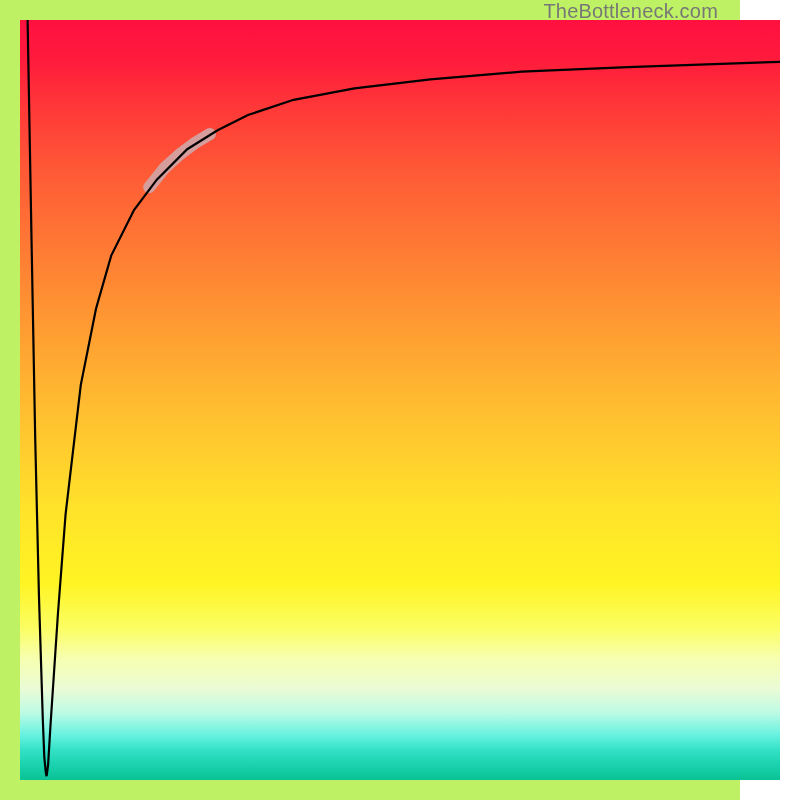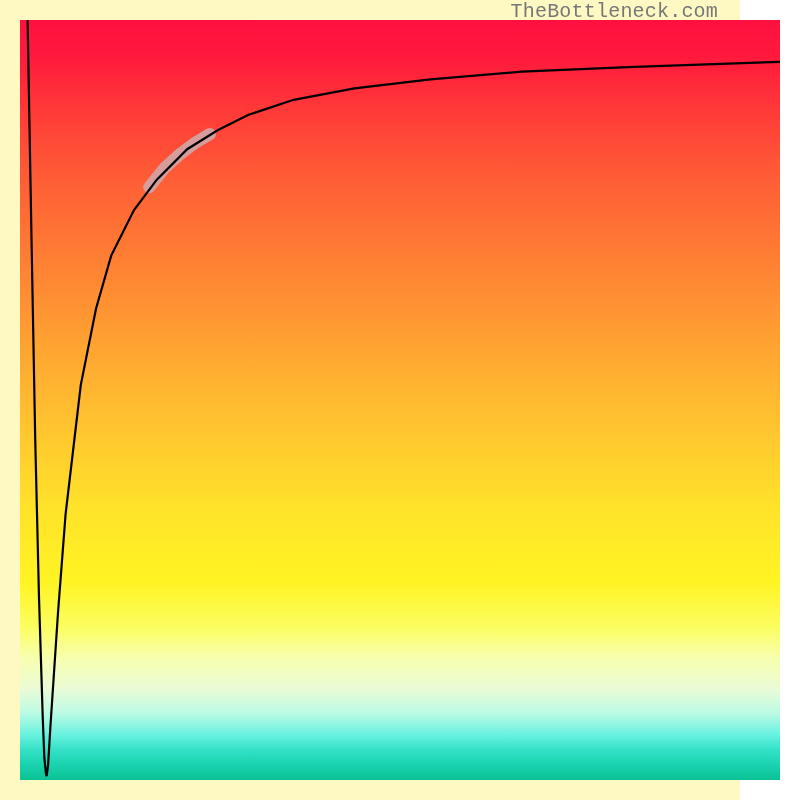--- a/index.html
+++ b/index.html
@@ -7,22 +7,21 @@
     padding: 0;
     width: 800px;
     height: 800px;
     overflow: hidden;
     font-family: Arial, Helvetica, sans-serif;
   }
   .frame {
     position: relative;
     width: 740px;
     height: 800px;
-    background: #fef9c3;
-    font-family: Liberation Mono, monospace;
+    background: #bef264;
   }
   .plot-area {
     position: absolute;
     left: 20px;
     top: 20px;
     width: 760px;
     height: 760px;
     
     background: linear-gradient(
       to bottom,

